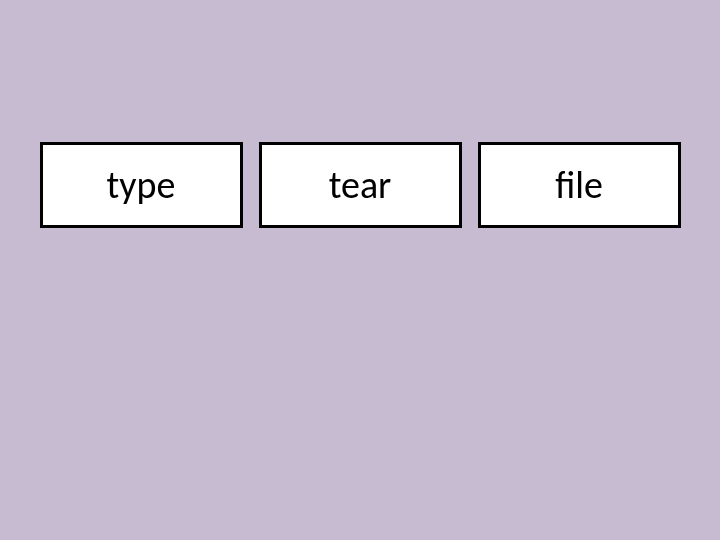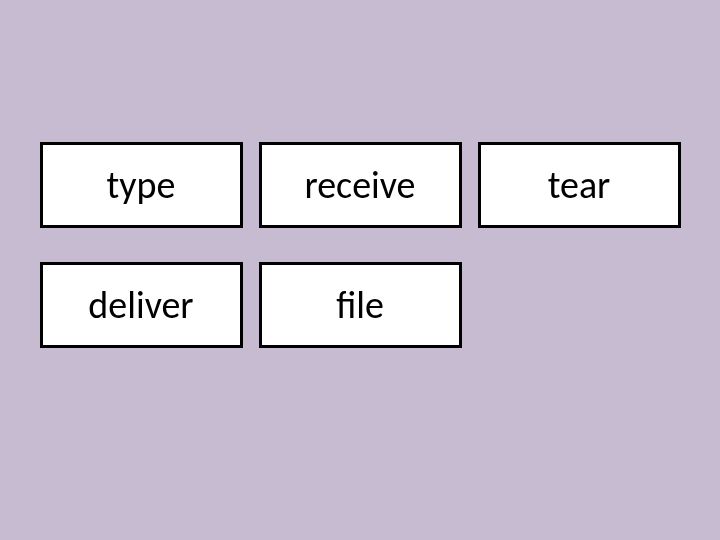--- a/index.html
+++ b/index.html
@@ -35,24 +35,18 @@
     }
   </style>
 </head>
 <body>
 
 <div class="grid">
   <div class="cell">
     <span>type</span>
   </div>
   <div class="cell">
-    <span>receive</span>
-  </div>
-  <div class="cell">
     <span>tear</span>
-  </div>
-  <div class="cell">
-    <span>deliver</span>
   </div>
   <div class="cell">
     <span>file</span>
   </div>
 </div>
 
 </body></html>

